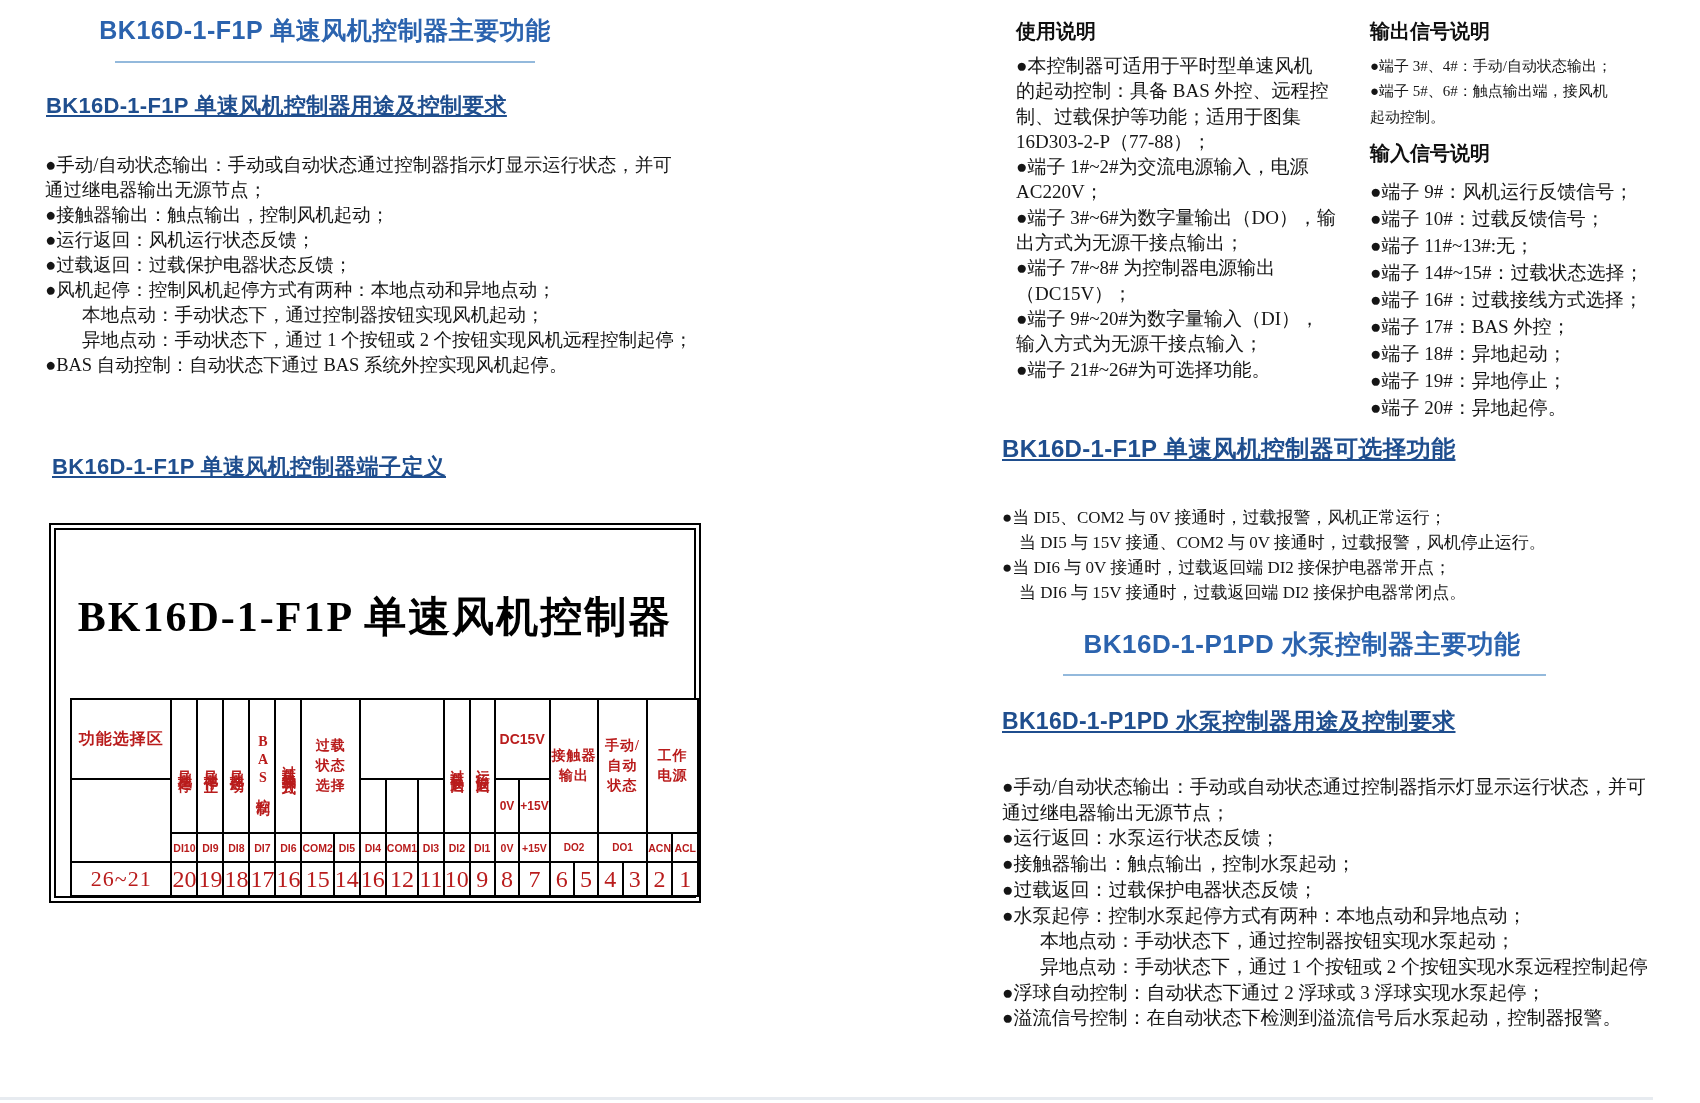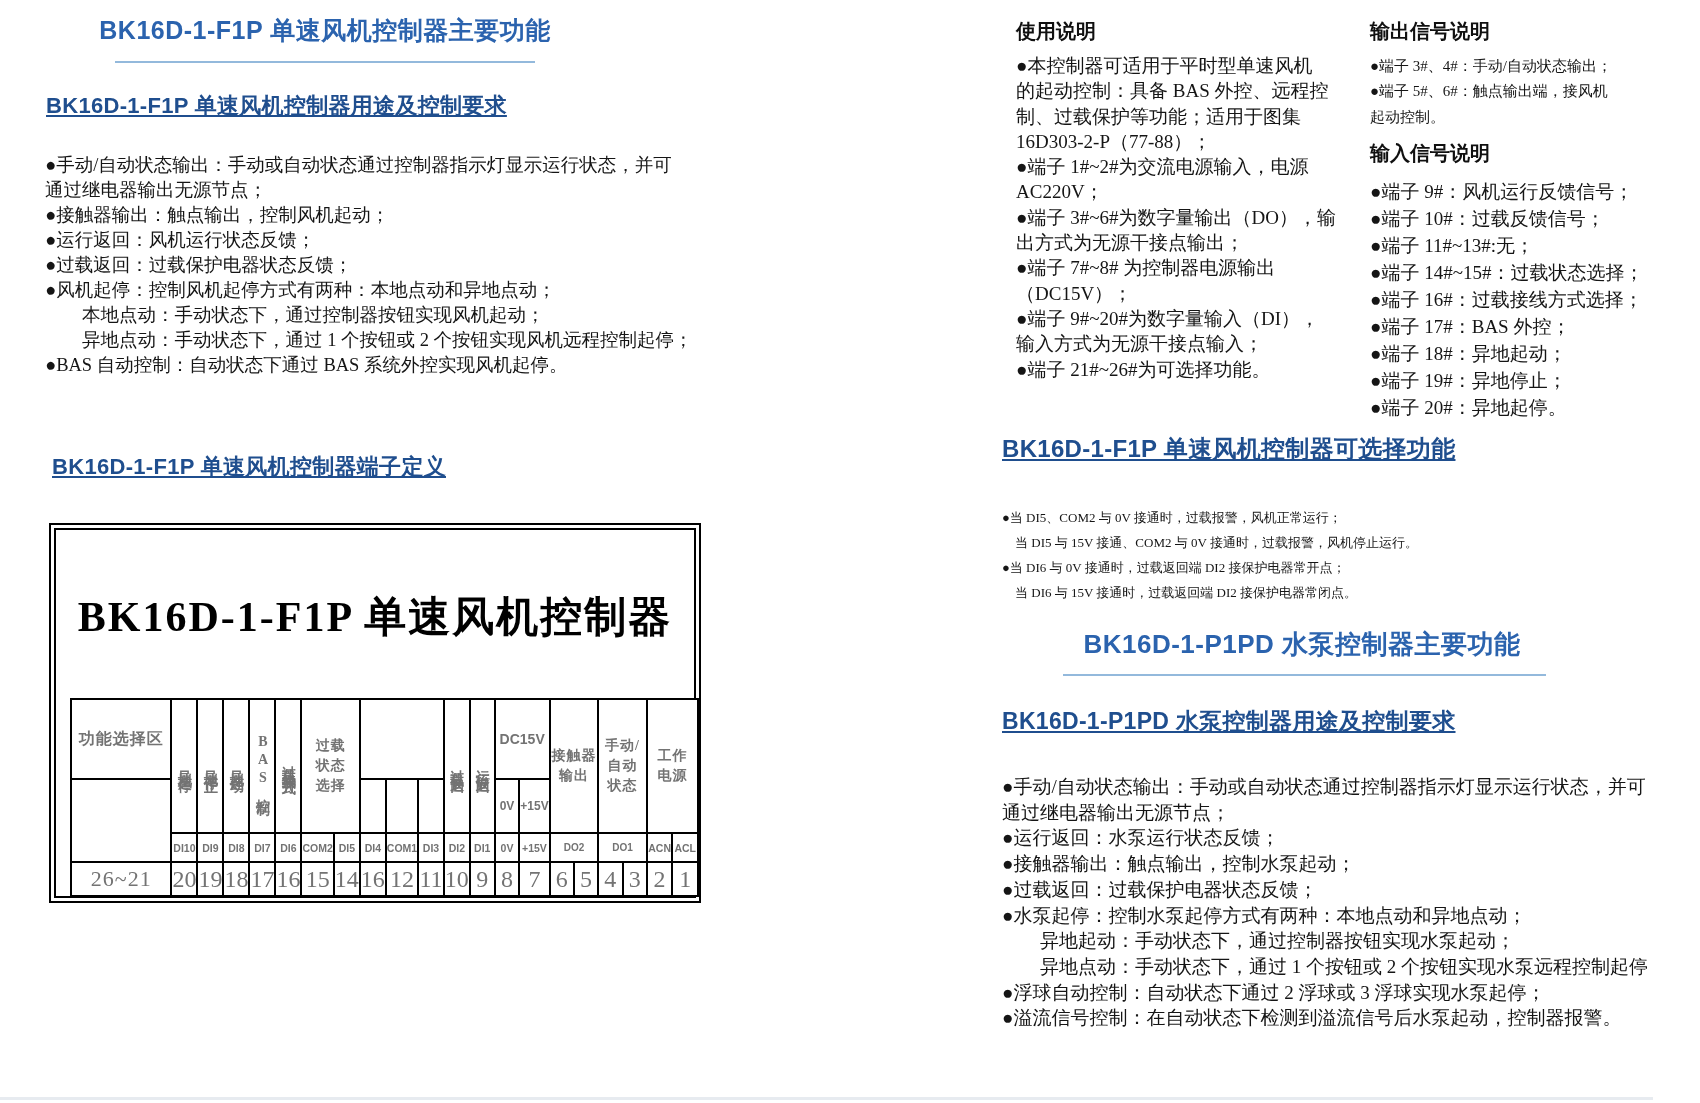--- a/index.html
+++ b/index.html
@@ -12,21 +12,21 @@
   .underline{background:#93b9dc;height:2px;}
   .lines .ln{white-space:pre;}
   .serif-body{font-family:"Liberation Serif","DejaVu Serif",serif;}
 
   
   .dbox{border:2px solid #000;background:#fff;}
   .dbox-inner{position:absolute;left:3px;top:3px;right:3px;bottom:3px;border:2px solid #000;pointer-events:none;}
   .dtitle{left:0;right:0;text-align:center;font-size:42px;font-weight:600;letter-spacing:2px;
           font-family:"Liberation Serif","DejaVu Serif",serif;color:#000;}
   table.term{border-collapse:collapse;table-layout:fixed;background:#fff;}
-  table.term td{border:2px solid #000;padding:0;text-align:center;vertical-align:middle;overflow:hidden;color:#737373;}
+  table.term td{border:2px solid #000;padding:0;text-align:center;vertical-align:middle;overflow:hidden;color:#b91c1c;}
   td.corner{font-size:16px;font-weight:700;letter-spacing:1px;}
   td.vh span{writing-mode:vertical-rl;text-orientation:upright;font-size:14px;font-weight:600;
              letter-spacing:3px;line-height:1;display:inline-block;}
   td.wrapc{white-space:pre-line;font-size:14px;font-weight:600;line-height:1.45;letter-spacing:1px;}
   td.dc{font-family:"Liberation Sans","DejaVu Sans",sans-serif;font-weight:bold;font-size:14px;}
   td.volt{font-family:"Liberation Sans","DejaVu Sans",sans-serif;font-weight:bold;font-size:12px;
           vertical-align:bottom;padding-bottom:4px;}
   td.lbl{font-family:"Liberation Sans","DejaVu Sans",sans-serif;font-weight:bold;font-size:10.5px;}
   td.lbl.big{font-size:10px;}
   td.num{font-size:24px;}
@@ -193,40 +193,40 @@
     <div class="ln">●端子 11#~13#:无；</div>
     <div class="ln">●端子 14#~15#：过载状态选择；</div>
     <div class="ln">●端子 16#：过载接线方式选择；</div>
     <div class="ln">●端子 17#：BAS 外控；</div>
     <div class="ln">●端子 18#：异地起动；</div>
     <div class="ln">●端子 19#：异地停止；</div>
     <div class="ln">●端子 20#：异地起停。</div>
   </div>
 
   <div class="abs blue-sub" style="left:1002px;top:433px;font-size:24px;">BK16D-1-F1P 单速风机控制器可选择功能</div>
-  <div class="abs lines serif-body" style="left:1002px;top:505px;width:680px;font-size:13px;line-height:25px;">
+  <div class="abs lines serif-body" style="left:1002px;top:505px;width:680px;font-size:17px;line-height:25px;">
     <div class="ln">●当 DI5、COM2 与 0V 接通时，过载报警，风机正常运行；</div>
     <div class="ln">　当 DI5 与 15V 接通、COM2 与 0V 接通时，过载报警，风机停止运行。</div>
     <div class="ln">●当 DI6 与 0V 接通时，过载返回端 DI2 接保护电器常开点；</div>
     <div class="ln">　当 DI6 与 15V 接通时，过载返回端 DI2 接保护电器常闭点。</div>
   </div>
 
   <div class="abs blue-title" style="left:1002px;top:627px;width:600px;text-align:center;font-size:26px;">BK16D-1-P1PD 水泵控制器主要功能</div>
   <div class="abs underline" style="left:1063px;top:674px;width:483px;"></div>
 
   <div class="abs blue-sub" style="left:1002px;top:706px;font-size:23px;">BK16D-1-P1PD 水泵控制器用途及控制要求</div>
 
   <div class="abs lines serif-body" style="left:1002px;top:774px;width:690px;font-size:19px;line-height:25.7px;">
     <div class="ln">●手动/自动状态输出：手动或自动状态通过控制器指示灯显示运行状态，并可</div>
     <div class="ln">通过继电器输出无源节点；</div>
     <div class="ln">●运行返回：水泵运行状态反馈；</div>
     <div class="ln">●接触器输出：触点输出，控制水泵起动；</div>
     <div class="ln">●过载返回：过载保护电器状态反馈；</div>
     <div class="ln">●水泵起停：控制水泵起停方式有两种：本地点动和异地点动；</div>
-    <div class="ln">　　异地起动：手动状态下，通过控制器按钮实现水泵起动；</div>
+    <div class="ln">　　本地点动：手动状态下，通过控制器按钮实现水泵起动；</div>
     <div class="ln">　　异地点动：手动状态下，通过 1 个按钮或 2 个按钮实现水泵远程控制起停；</div>
     <div class="ln">●浮球自动控制：自动状态下通过 2 浮球或 3 浮球实现水泵起停；</div>
     <div class="ln">●溢流信号控制：在自动状态下检测到溢流信号后水泵起动，控制器报警。</div>
   </div>
 
   <div class="abs" style="left:0;top:1097px;width:1700px;height:3px;background:#e7ebf0;"></div>
 
 </div>
 
 </body></html>

